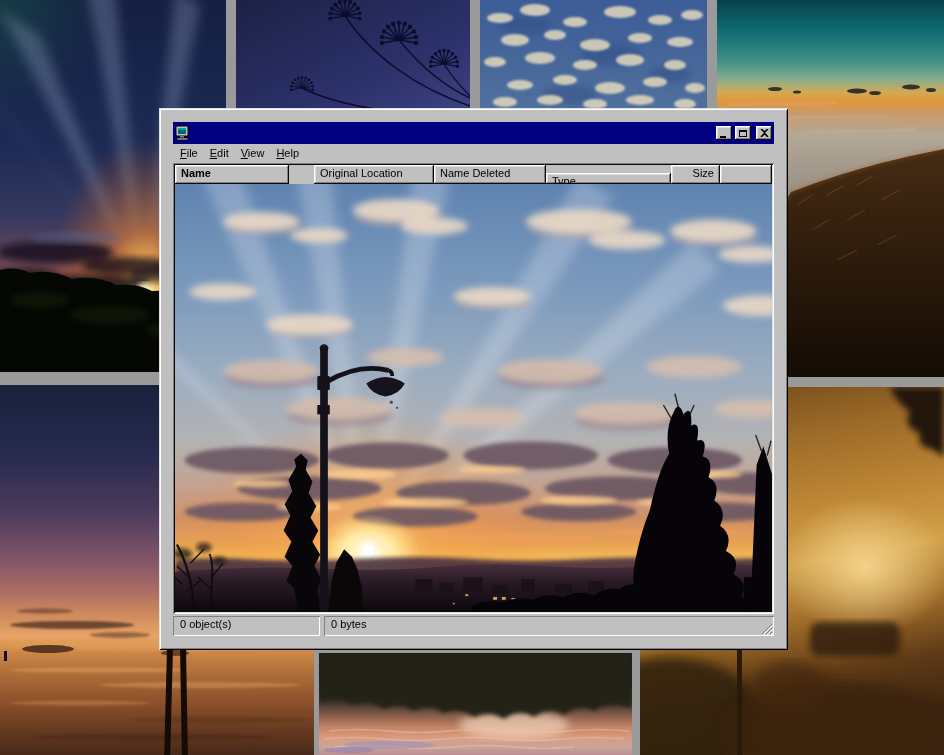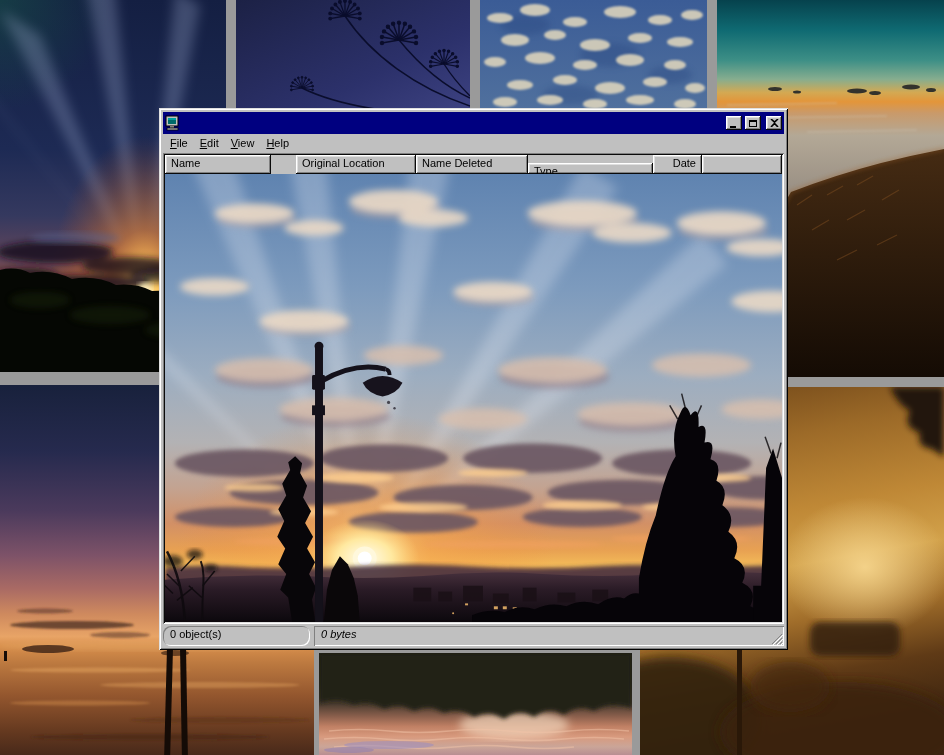--- a/index.html
+++ b/index.html
@@ -5,21 +5,21 @@
   html,body{margin:0;padding:0;background:#9a9a9a;}
   #desktop{position:relative;width:944px;height:755px;background:#9a9a9a;overflow:hidden;
            font-family:"Liberation Sans",sans-serif;}
   .photo{position:absolute;overflow:hidden;}
   .photo svg{display:block;width:100%;height:100%;}
 
   
   .win{position:absolute;left:159px;top:108px;width:629px;height:542px;background:#c0c0c0;
        box-shadow:inset 1px 1px 0 #dfdfdf, inset -1px -1px 0 #000,
                   inset 2px 2px 0 #fff, inset -2px -2px 0 #808080;
-       padding:4px;box-sizing:border-box;display:flex;flex-direction:column;}
+       padding:14px;box-sizing:border-box;display:flex;flex-direction:column;}
   .titlebar{height:22px;min-height:22px;background:#000080;display:flex;align-items:center;
             padding:0 2px;gap:3px;}
   .title-icon{width:16px;height:16px;flex:0 0 16px;}
   .title-text{color:#fff;font-size:11px;font-weight:bold;flex:1;overflow:hidden;white-space:nowrap;}
   .tb-btn{width:16px;height:14px;background:#c0c0c0;position:relative;
           box-shadow:inset -1px -1px 0 #0a0a0a, inset 1px 1px 0 #fff,
                      inset -2px -2px 0 #808080, inset 2px 2px 0 #dfdfdf;
           display:flex;align-items:center;justify-content:center;}
   .tb-btn.close{margin-left:2px;}
   .glyph-min{width:6px;height:2px;background:#000;margin-top:7px;margin-right:2px;}
@@ -29,28 +29,28 @@
   .menu-item{padding:1px 6px;}
   .hot{text-decoration:underline;}
   .listframe{flex:1;display:flex;flex-direction:column;background:#c0c0c0;margin-top:1px;
              box-shadow:inset 1px 1px 0 #808080, inset -1px -1px 0 #fff,
                         inset 2px 2px 0 #0a0a0a, inset -2px -2px 0 #dfdfdf;
              padding:2px;box-sizing:border-box;overflow:hidden;}
   .headerrow{display:flex;height:19px;min-height:19px;font-size:11px;}
   .hcell{box-sizing:border-box;padding:2px 6px 0 6px;background:#c0c0c0;overflow:hidden;white-space:nowrap;
          box-shadow:inset -1px -1px 0 #0a0a0a, inset 1px 1px 0 #fff,
                     inset -2px -2px 0 #808080, inset 2px 2px 0 #dfdfdf;}
-  .hc-name{width:106px;} .hc-loc{width:120px;margin-left:25px;} .hc-date{width:112px;} .hc-type{width:125px;margin-top:8px;}
+  .hc-name{width:114px;font-weight:bold;} .hc-loc{width:120px;margin-left:25px;} .hc-date{width:112px;} .hc-type{width:125px;margin-top:8px;}
   .hc-size{width:49px;text-align:right;} .hc-stub{flex:1;}
   .listview{flex:1;position:relative;background:#000;overflow:hidden;}
   .listview svg{display:block;width:100%;height:100%;}
   .statusbar{height:20px;min-height:20px;display:flex;gap:4px;padding-top:2px;font-size:11px;position:relative;}
   .spanel{box-sizing:border-box;box-shadow:inset 1px 1px 0 #808080, inset -1px -1px 0 #fff;
           padding:2px 7px 0 7px;background:#c0c0c0;overflow:hidden;white-space:nowrap;}
-  .sp1{width:147px;border-radius:8px;} .sp2{flex:1;font-style:italic;}
+  .sp1{width:147px;} .sp2{flex:1;}
   .grip{position:absolute;right:1px;bottom:1px;width:13px;height:13px;}
 </style>
 </head>
 <body>
 
 <div id="desktop">
 
   <div class="photo" style="left:0;top:0;width:226px;height:372px;">
     <svg viewBox="0 0 226 372" preserveAspectRatio="none">
       <defs>
@@ -417,21 +417,21 @@
       <span class="menu-item"><span class="hot">V</span><span>iew</span></span>
       <span class="menu-item"><span class="hot">H</span><span>elp</span></span>
     </div>
 
     <div class="listframe">
       <div class="headerrow">
         <div class="hcell hc-name">Name</div>
         <div class="hcell hc-loc">Original Location</div>
         <div class="hcell hc-date">Name Deleted</div>
         <div class="hcell hc-type">Type</div>
-        <div class="hcell hc-size">Date</div>
+        <div class="hcell hc-size">Size</div>
         <div class="hcell hc-stub"></div>
       </div>
 
       <div class="listview">
 
         <svg viewBox="0 0 621 457" preserveAspectRatio="none">
           <defs>
             <linearGradient id="csky" x1="0" y1="0" x2="0" y2="1">
               <stop offset="0" stop-color="#5f83b0"></stop>
                 <stop offset=".25" stop-color="#7c9abd"></stop>

